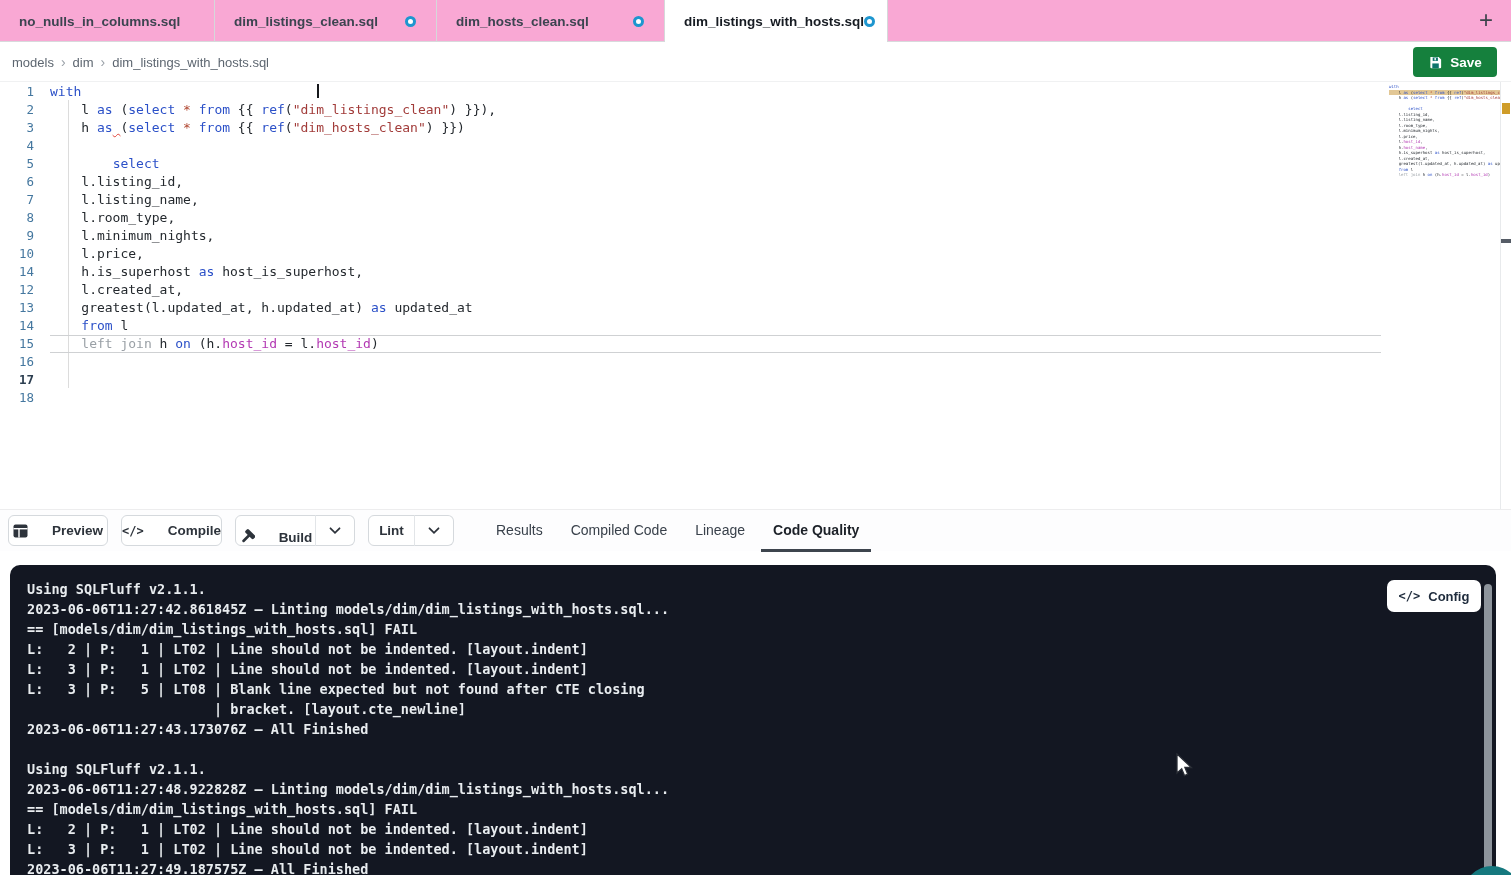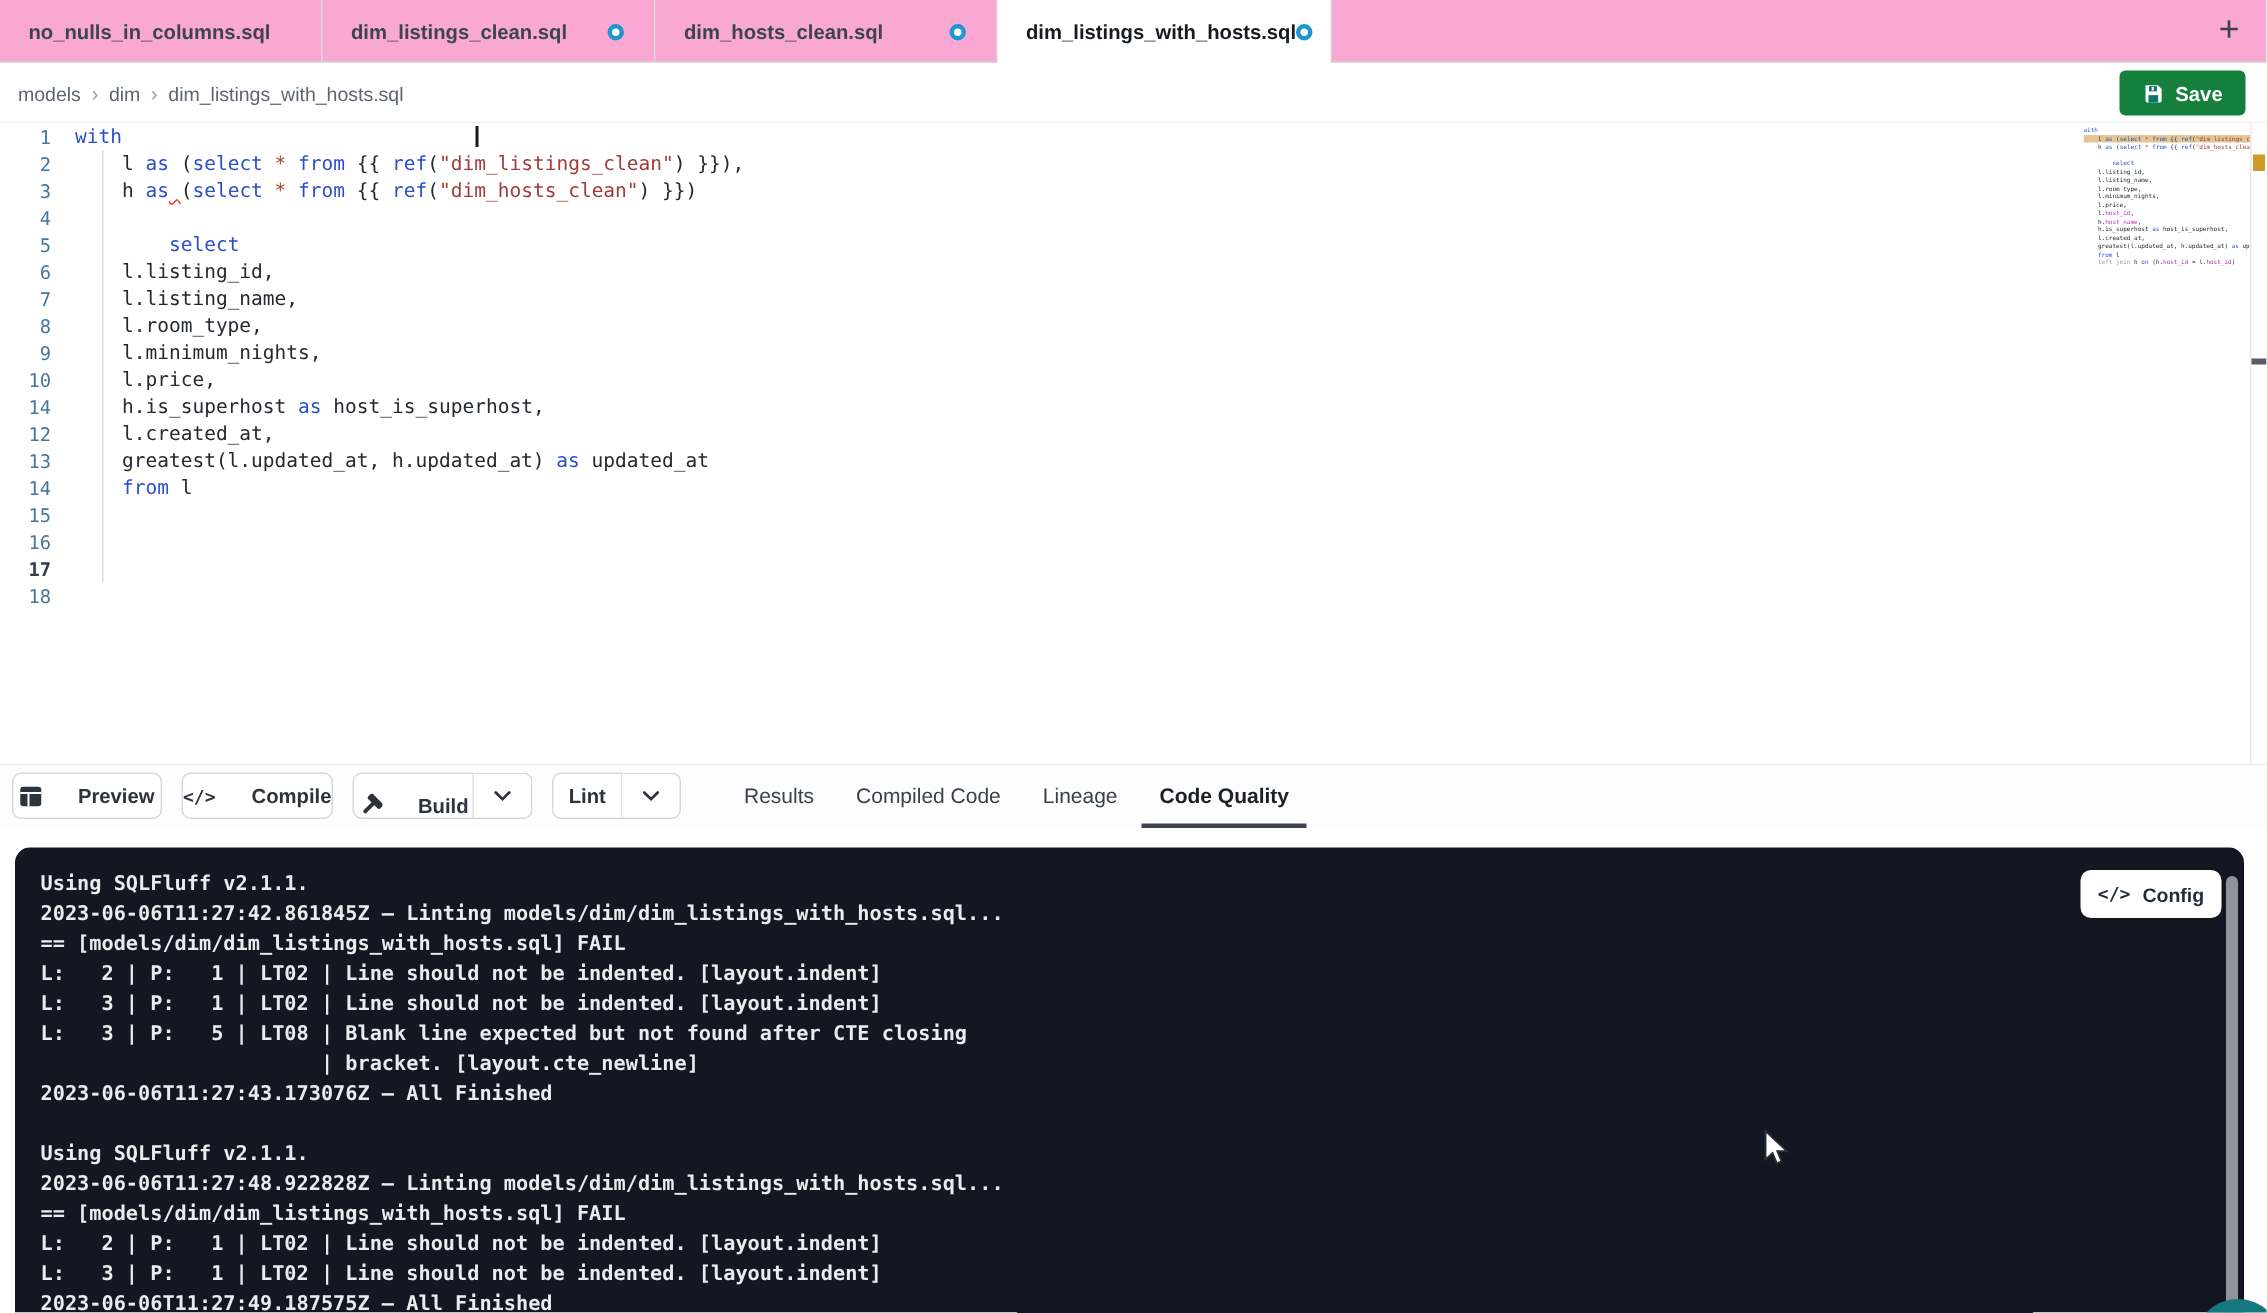--- a/index.html
+++ b/index.html
@@ -178,20 +178,21 @@
         <div class="cl"><span class="tk-p">        </span><span class="tk-k">select</span></div>
         <div class="cl"><span class="tk-p">    l.listing_id,</span></div>
         <div class="cl"><span class="tk-p">    l.listing_name,</span></div>
         <div class="cl"><span class="tk-p">    l.room_type,</span></div>
         <div class="cl"><span class="tk-p">    l.minimum_nights,</span></div>
         <div class="cl"><span class="tk-p">    l.price,</span></div>
         <div class="cl"><span class="tk-p">    h.is_superhost </span><span class="tk-k">as</span><span class="tk-p"> host_is_superhost,</span></div>
         <div class="cl"><span class="tk-p">    l.created_at,</span></div>
         <div class="cl"><span class="tk-p">    greatest(l.updated_at, h.updated_at) </span><span class="tk-k">as</span><span class="tk-p"> updated_at</span></div>
         <div class="cl"><span class="tk-p">    </span><span class="tk-k">from</span><span class="tk-p"> l</span></div>
+        <div class="cl cur"><span class="tk-g">    left join</span><span class="tk-p"> h </span><span class="tk-k">on</span><span class="tk-p"> (h.</span><span class="tk-m">host_id</span><span class="tk-p"> = l.</span><span class="tk-m">host_id</span><span class="tk-p">)</span></div>
         <div class="cl"></div>
       </div>
     <div id="caret"></div>
     <div id="minimap">
         <div class="mml"><span class="tk-k">with</span></div>
         <div class="mml hl"><span class="tk-p">    l </span><span class="tk-k">as</span><span class="tk-p"> (</span><span class="tk-k">select</span><span class="tk-p"> </span><span class="tk-o">*</span><span class="tk-p"> </span><span class="tk-k">from</span><span class="tk-p"> {{ </span><span class="tk-k">ref</span><span class="tk-p">(</span><span class="tk-s">"dim_listings_clean"</span></div>
         <div class="mml"><span class="tk-p">    h </span><span class="tk-k">as</span><span class="tk-w"> </span><span class="tk-p">(</span><span class="tk-k">select</span><span class="tk-p"> </span><span class="tk-o">*</span><span class="tk-p"> </span><span class="tk-k">from</span><span class="tk-p"> {{ </span><span class="tk-k">ref</span><span class="tk-p">(</span><span class="tk-s">"dim_hosts_clean"</span></div>
         <div class="mml"></div>
         <div class="mml"><span class="tk-p">        </span><span class="tk-k">select</span></div>
         <div class="mml"><span class="tk-p">    l.listing_id,</span></div>

